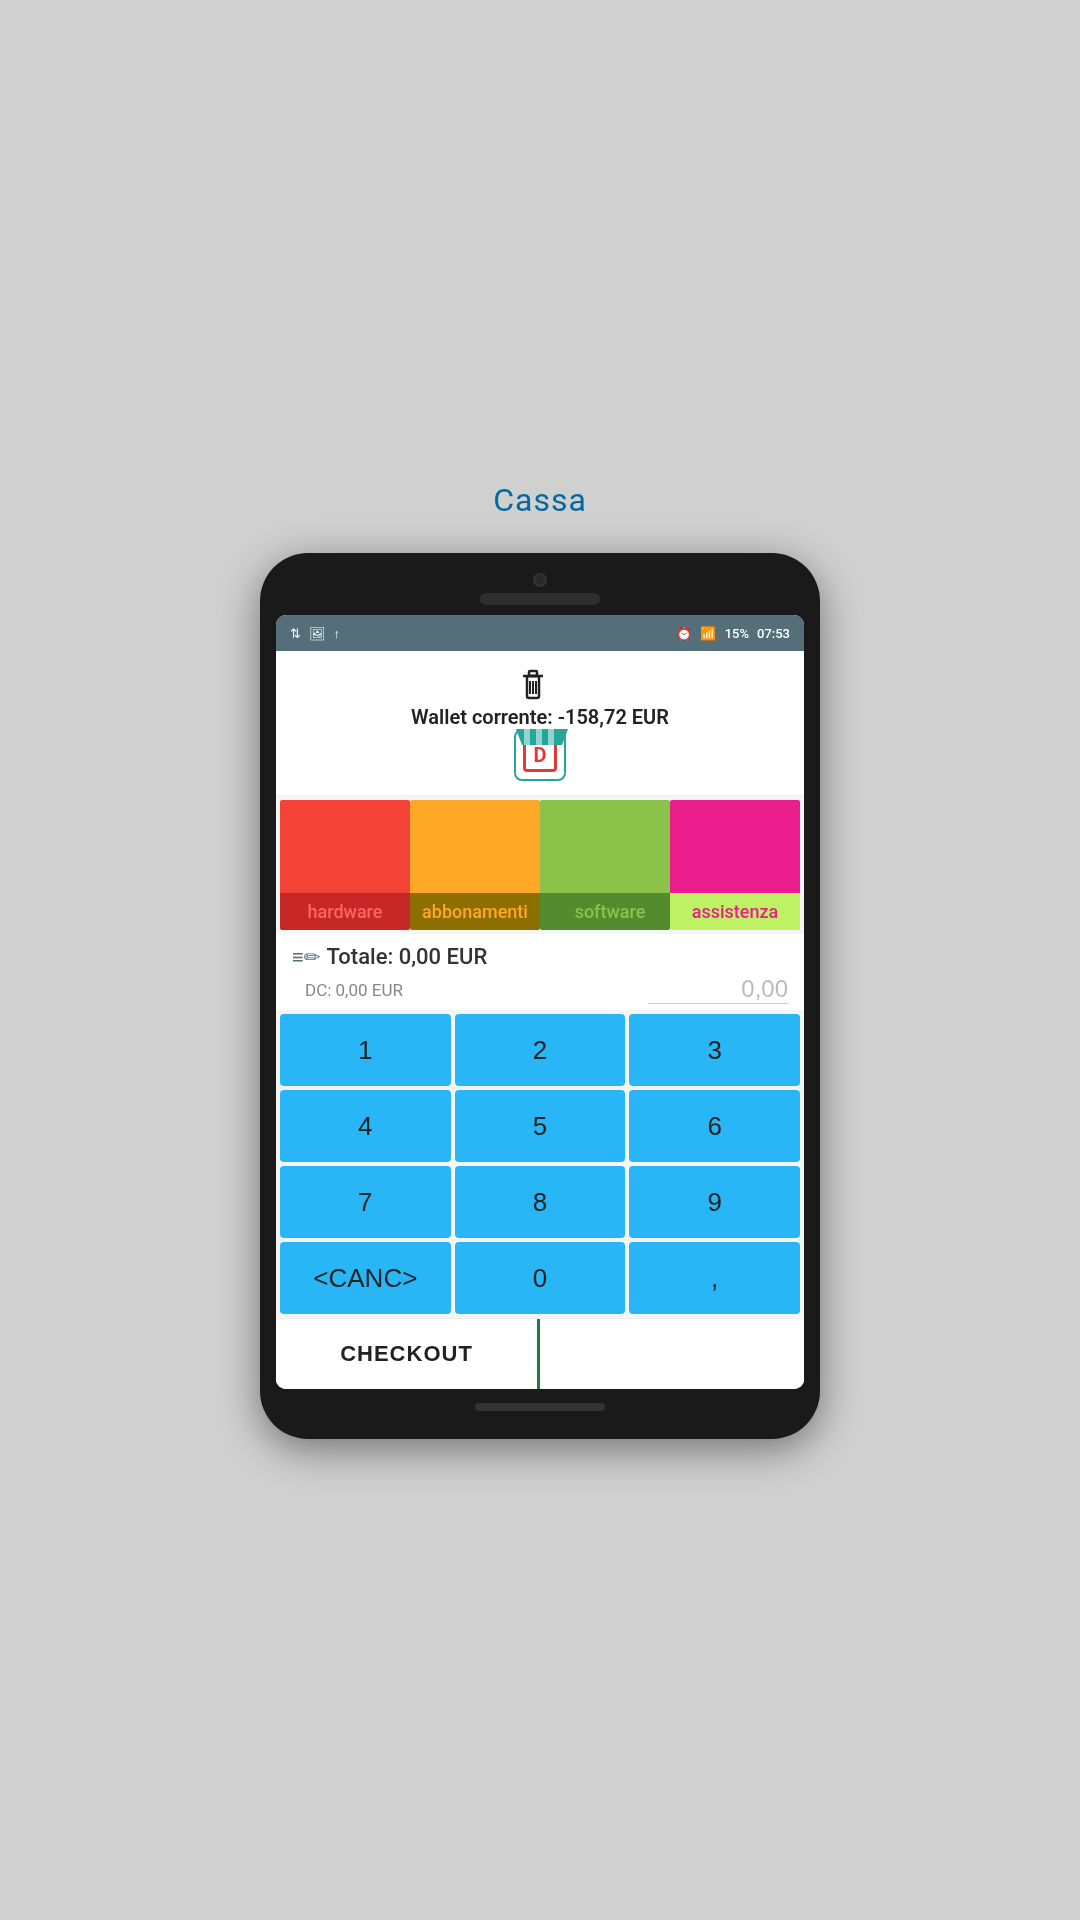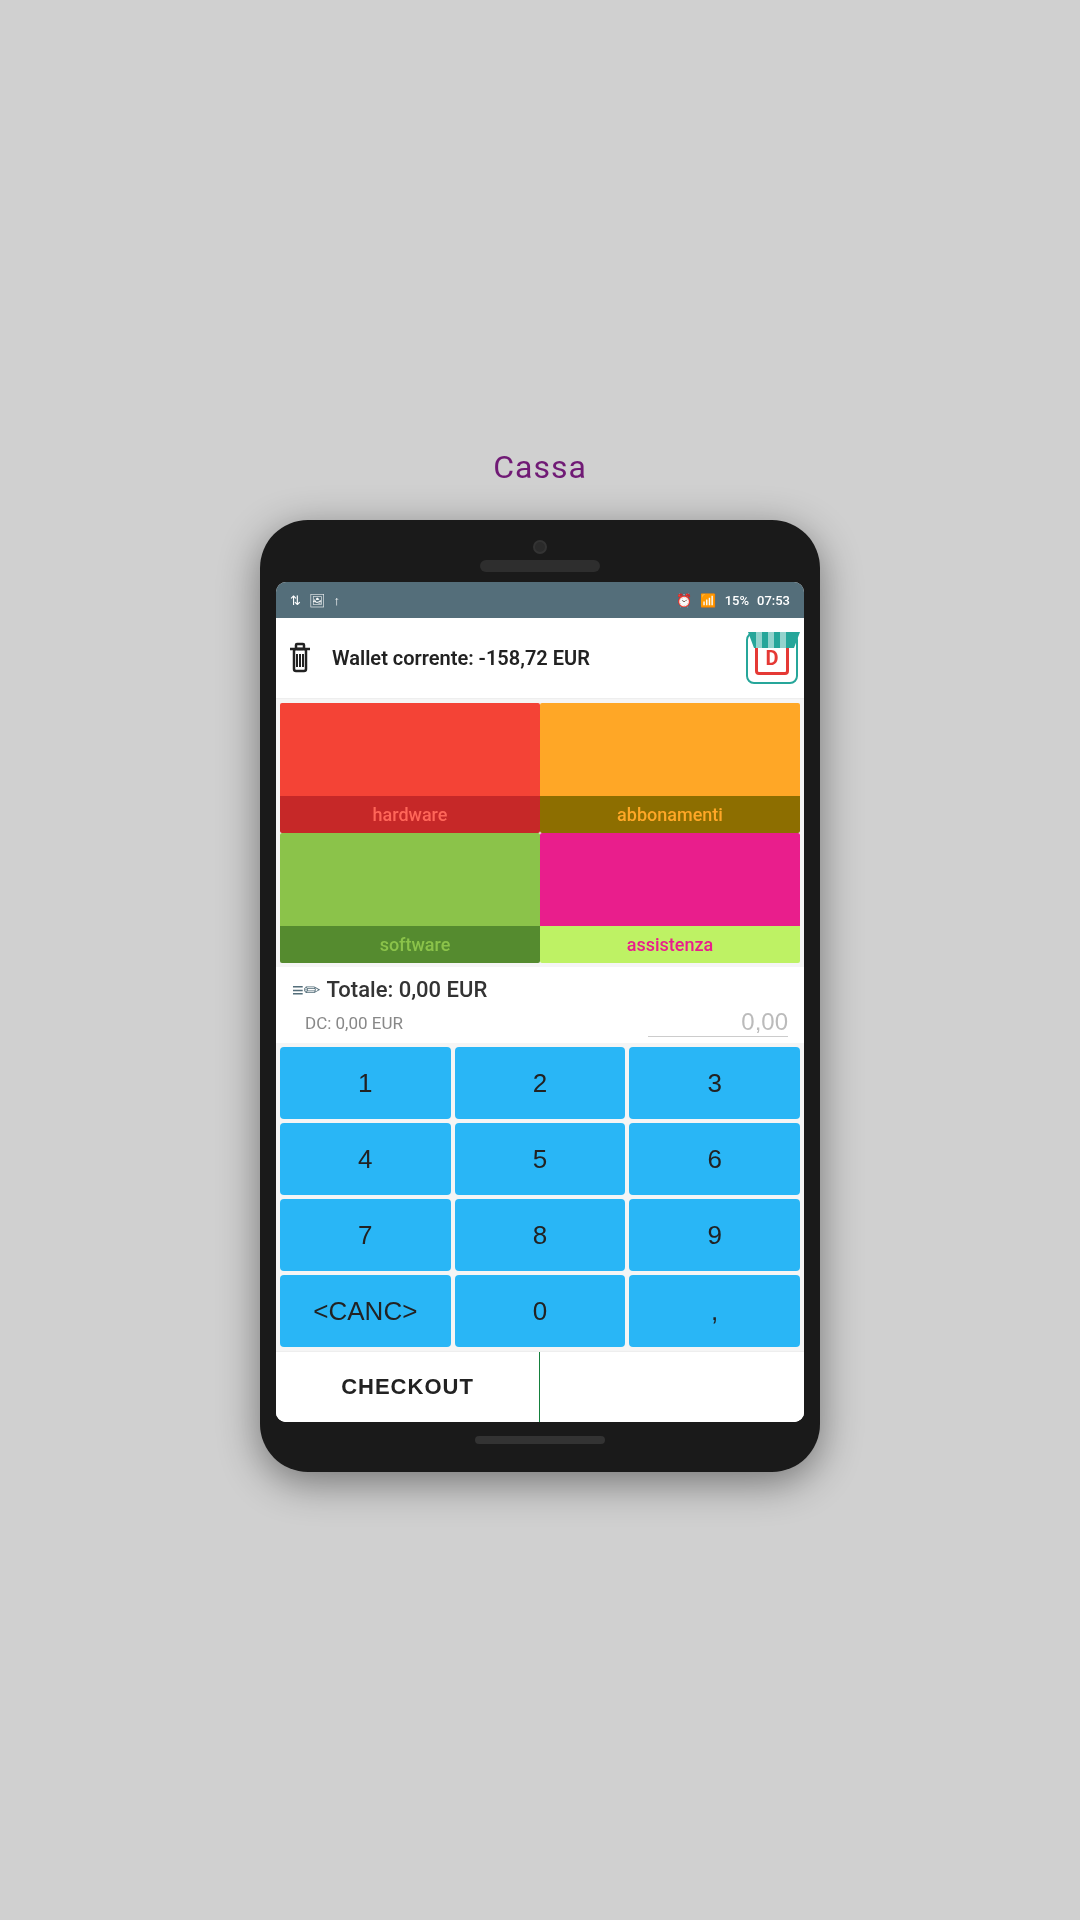--- a/index.html
+++ b/index.html
@@ -9,21 +9,21 @@
       flex-direction: column;
       align-items: center;
       justify-content: center;
       min-height: 100vh;
       font-family: 'Roboto', Arial, sans-serif;
     }
 
     .page-title {
       font-size: 32px;
       font-weight: 400;
-      color: #701a75;
+      color: #0369a1;
       margin-bottom: 34px;
       letter-spacing: 1px;
     }
 
     .phone-frame {
       width: 560px;
       background: #1a1a1a;
       border-radius: 48px;
       padding: 20px 16px 28px 16px;
       box-shadow: 0 10px 40px rgba(0,0,0,0.45);
@@ -92,23 +92,24 @@
     
     .app-content {
       background: #fff;
       padding: 0;
     }
 
     
     .app-header {
       display: flex;
       align-items: center;
-      padding: 14px 6px;
+      padding: 14px 16px;
       background: #fff;
       border-bottom: 1px solid #eee;
+      flex-direction: column;
     }
 
     .trash-icon {
       width: 36px;
       height: 40px;
       display: flex;
       align-items: center;
       justify-content: center;
       margin-right: 14px;
       cursor: pointer;
@@ -145,21 +146,21 @@
 
     .shop-logo-d {
       font-size: 20px;
       font-weight: 700;
       color: #e53935;
     }
 
     
     .category-grid {
       display: grid;
-      grid-template-columns: 1fr 1fr;
+      grid-template-columns: 1fr 1fr 1fr 1fr;
       padding: 4px;
       background: #f5f5f5;
     }
 
     .category-tile {
       height: 130px;
       display: flex;
       flex-direction: column;
       cursor: pointer;
       border-radius: 2px;
@@ -272,21 +273,21 @@
       font-size: 22px;
       font-weight: 700;
       text-align: center;
       cursor: pointer;
       border: none;
       background: transparent;
       letter-spacing: 1px;
     }
 
     .btn-checkout {
-      border-right: 1px solid #15803d;
+      border-right: 3px solid #15803d;
       color: #222;
     }
 
     .btn-aggiungi {
       color: #222;
     }
 
     
     .phone-bottom {
       display: flex;

